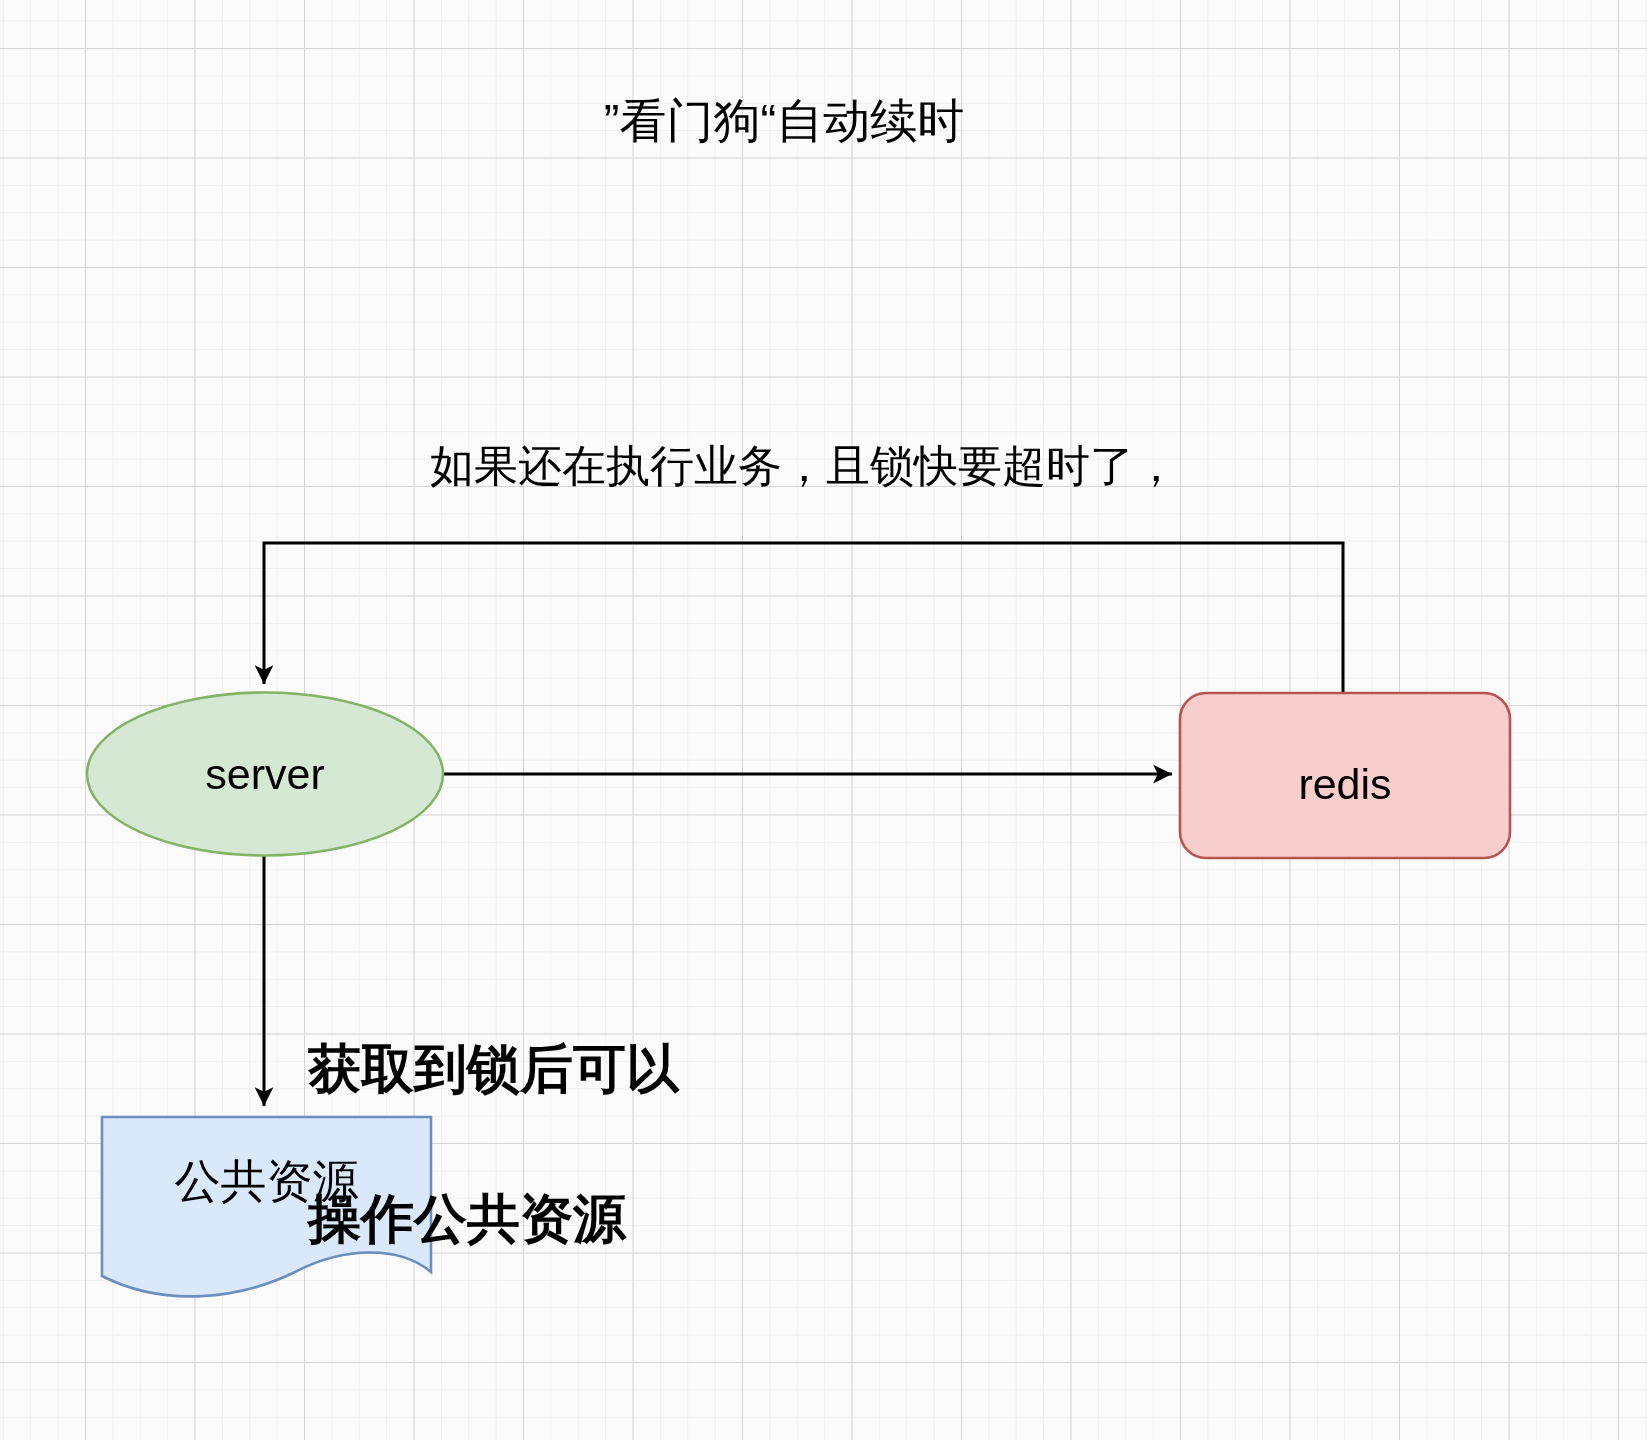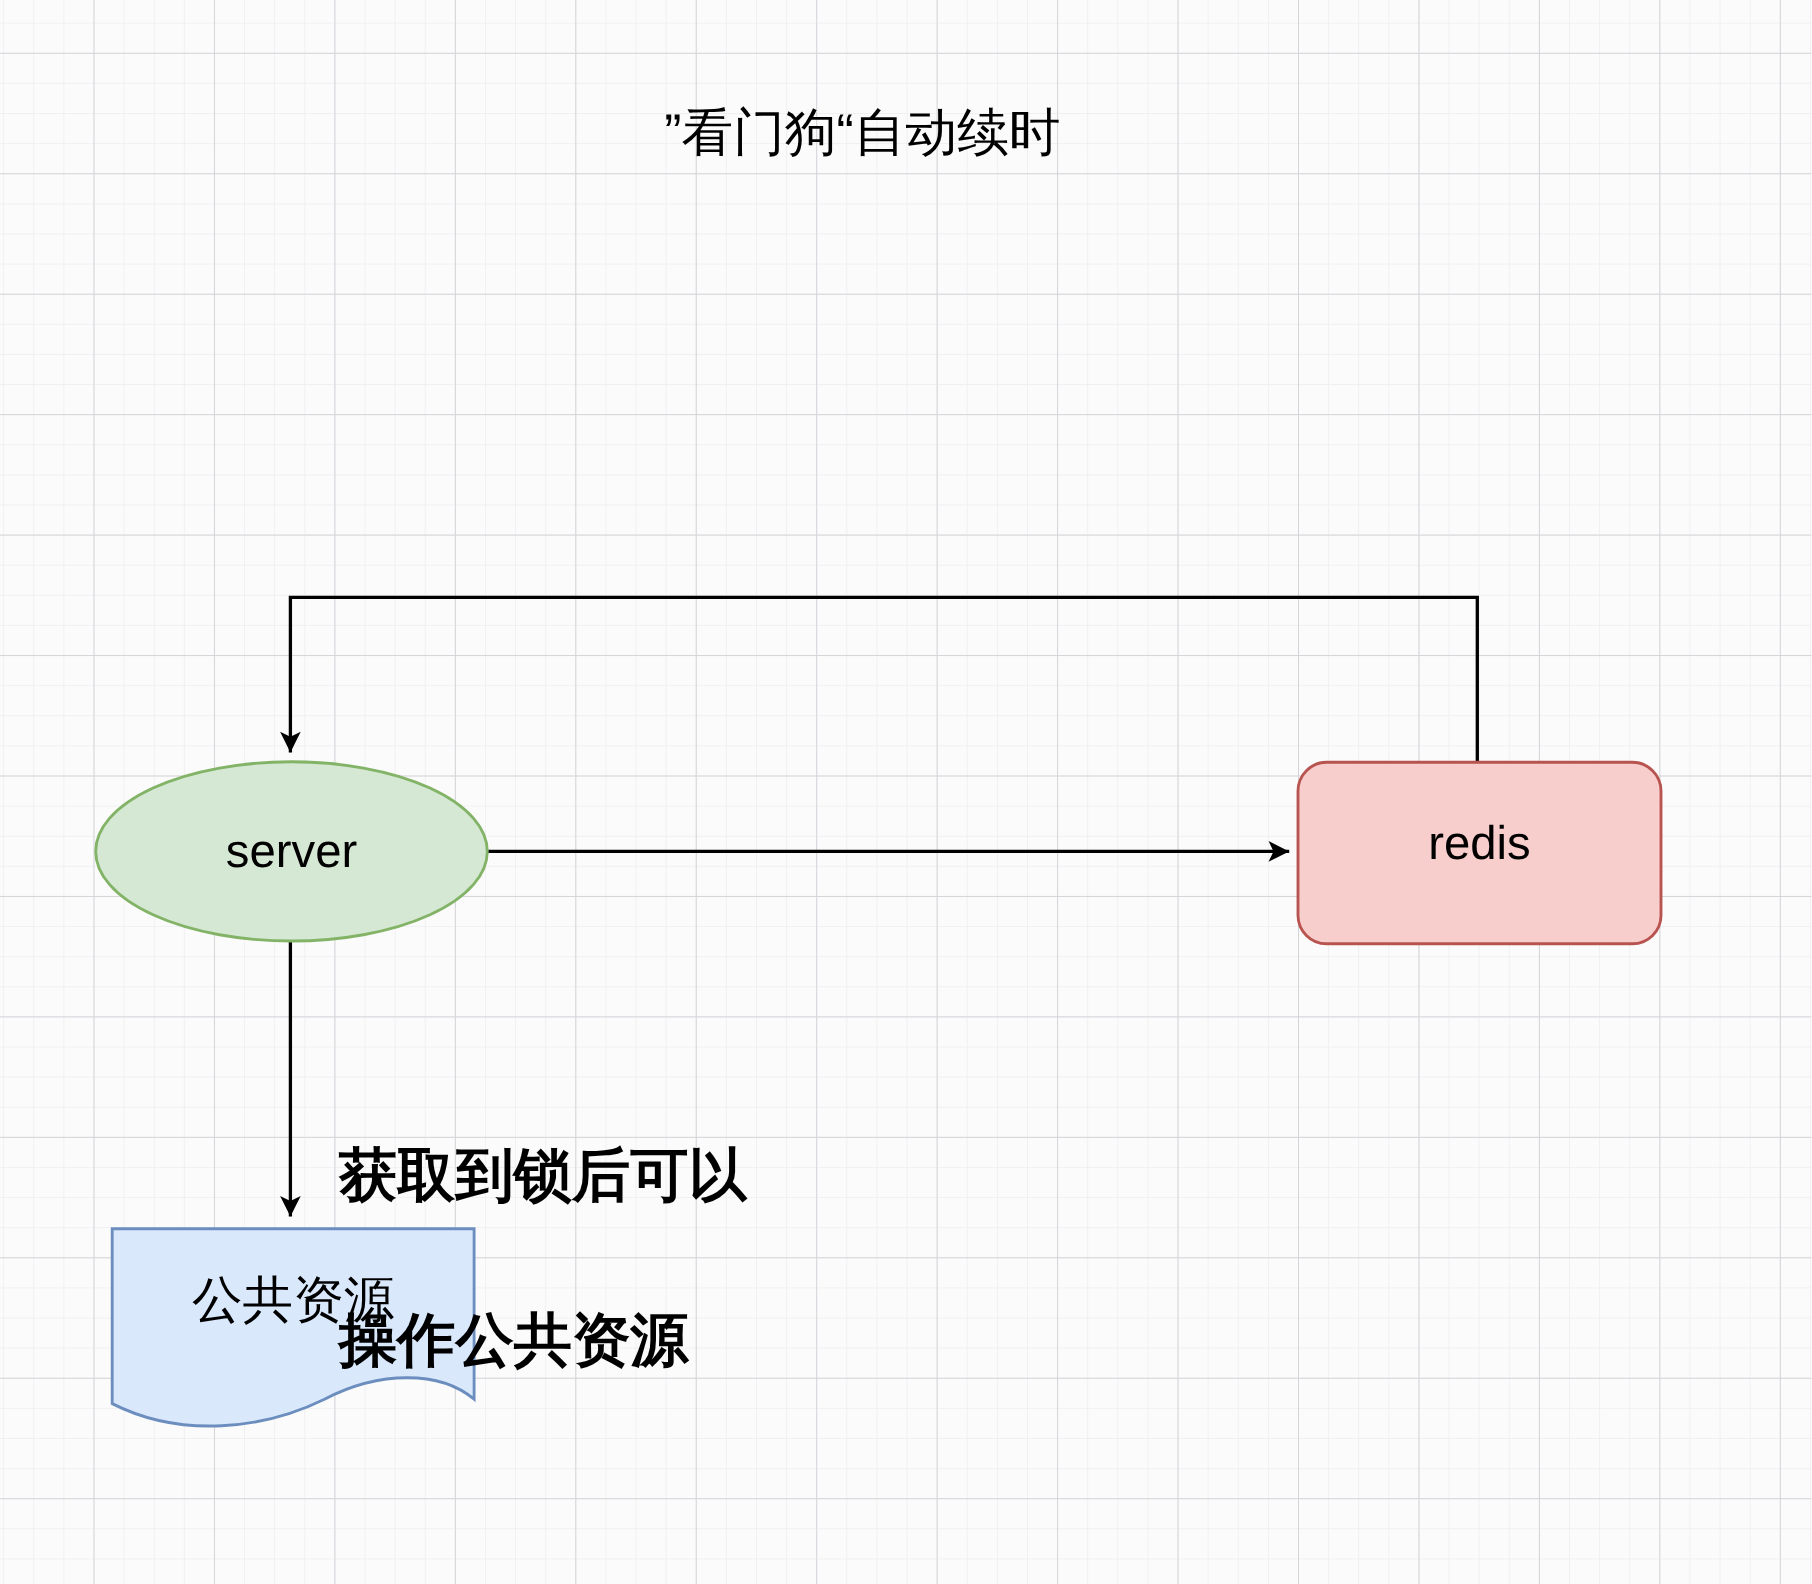--- a/index.html
+++ b/index.html
@@ -61,21 +61,21 @@
     align-items: center;
     justify-content: center;
     text-align: right;
     color: #000;
   }
   .label-server {
     left: 87px; top: 692px; width: 356px; height: 164px;
     font-size: 43px;
   }
   .label-redis {
-    left: 1180px; top: 676px; width: 330px; height: 183px;
+    left: 1180px; top: 693px; width: 330px; height: 183px;
     font-size: 43px;
   }
   .label-resource {
     left: 102px; top: 1117px; width: 329px; height: 130px;
     font-size: 46px;
   }
   .edge-label {
     font-family: "DejaVu Sans Mono", monospace;
     font-size: 34px;
     transform: translate(-50%, -50%);
@@ -104,20 +104,21 @@
     <ellipse cx="265" cy="774" rx="178" ry="81.5" stroke-width="2.6" fill="#d5e8d4" stroke="#82b366"></ellipse>
 
     <rect x="1180" y="693" width="330" height="165" rx="26" ry="26" stroke-width="2.6" fill="#f8cecc" stroke="#b85450"></rect>
 
     <path d="M 102 1117 L 431 1117 L 431 1272 C 400 1246 345 1246 295 1272 C 240 1299 165 1308 102 1276 Z" stroke-width="2.6" fill="#dae8fc" stroke="#6c8ebf"></path>
   </svg>
 
   <div class="txt diagram-title">”看门狗“自动续时</div>
 
   <div class="txt note-watchdog">
+    <div>如果还在执行业务，且锁快要超时了，</div>
   </div>
 
 
   <div class="txt note-acquire">
     <div>获取到锁后可以</div>
     <div>操作公共资源</div>
   </div>
 
   <div class="node-label label-server">server</div>
   <div class="node-label label-redis">redis</div>

